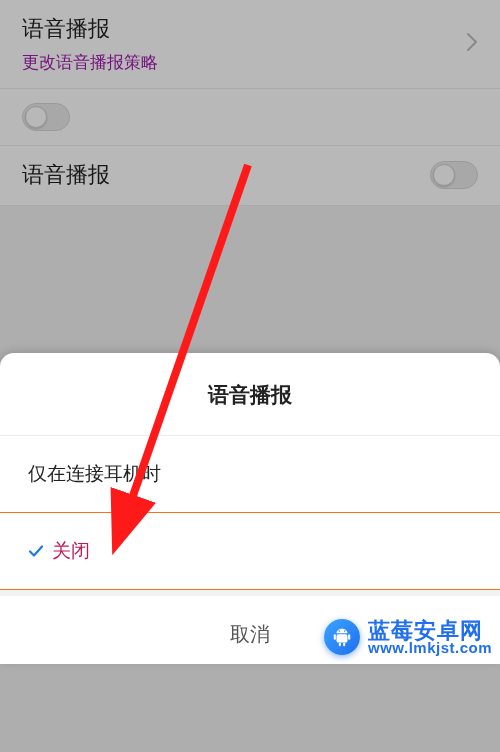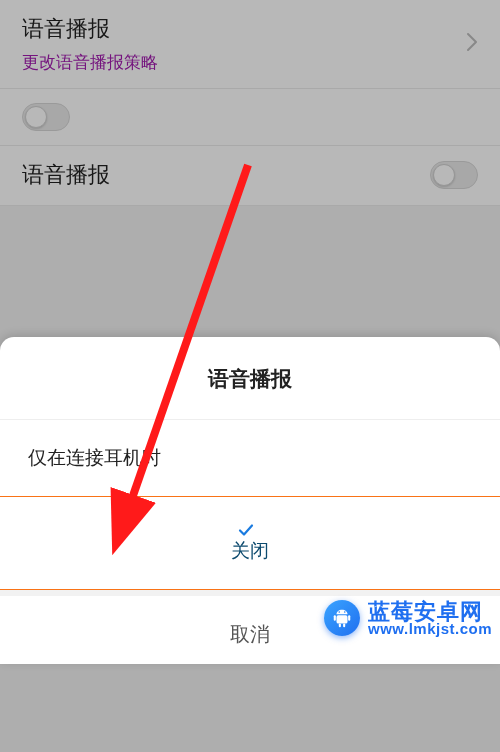--- a/index.html
+++ b/index.html
@@ -45,34 +45,34 @@
   }
   .sheet-title {
     text-align: center; font-size: 21px; font-weight: 600; color: #222;
     padding: 28px 0 26px 0; border-bottom: 1px solid #eee;
   }
   .sheet-option {
     padding: 25px 28px; font-size: 19px; color: #222;
     border-bottom: 1px solid #f97316;
     display: flex; align-items: center;
   }
-  .sheet-option.selected { color: #0c4a6e; flex-direction: column; }
+  .sheet-option.selected { color: #be185d; }
   .sheet-option .check-icon { margin-right: 8px; display: inline-flex; }
   .sheet-cancel {
     text-align: center; font-size: 20px; color: #555;
     padding: 25px 0 16px 0; border-top: 6px solid #f2f2f2;
   }
 
   .arrow-layer {
     position: absolute; left: 0; top: 0; width: 500px; height: 752px;
     pointer-events: none;
   }
 
   .watermark {
-    position: absolute; right: 8px; bottom: 28px;
+    position: absolute; right: 8px; bottom: 9px;
     display: flex; align-items: center; gap: 8px;
     pointer-events: none;
   }
   .wm-badge {
     width: 36px; height: 36px; border-radius: 50%;
     background: linear-gradient(135deg, #3aa4ff, #1f6ff0);
     display: flex; align-items: center; justify-content: center;
     box-shadow: 0 2px 6px rgba(31,111,240,.5);
   }
   .wm-top { font-size: 22px; font-weight: 800; color: #1f6ff0; letter-spacing: 1px; }

